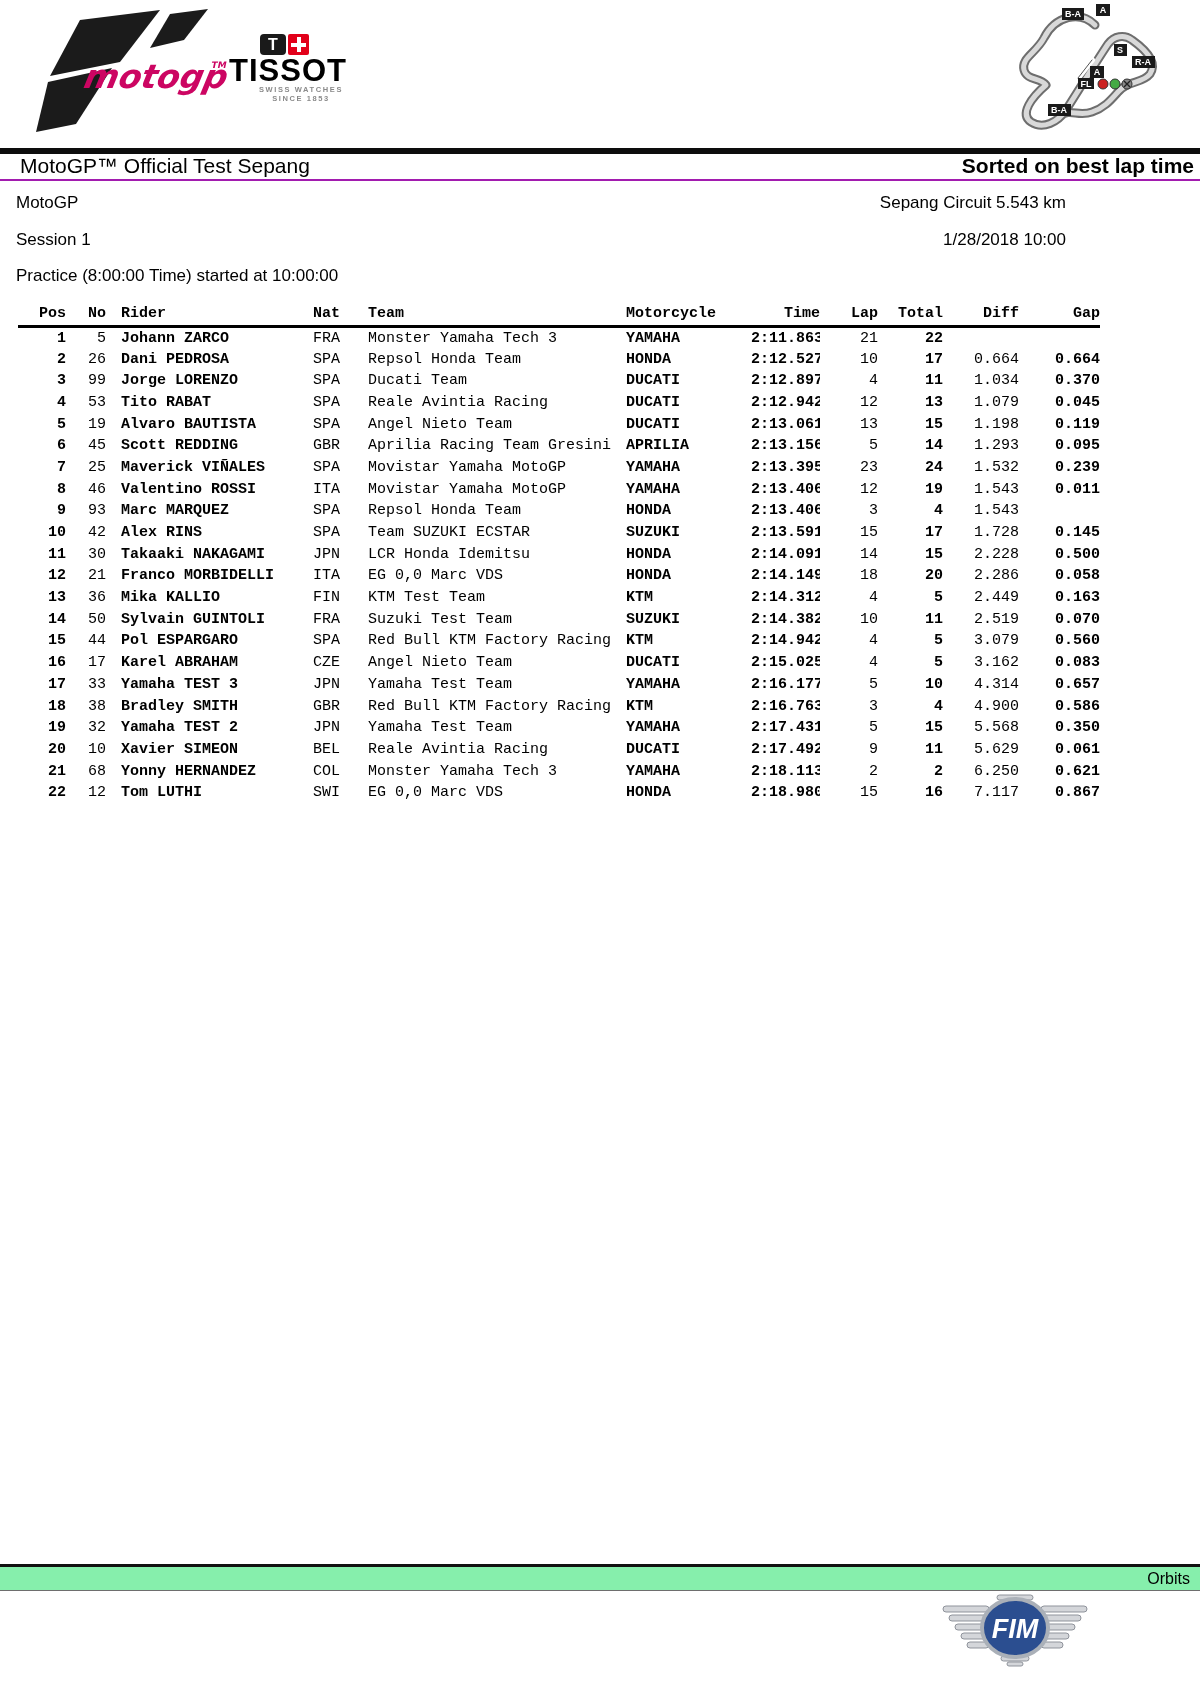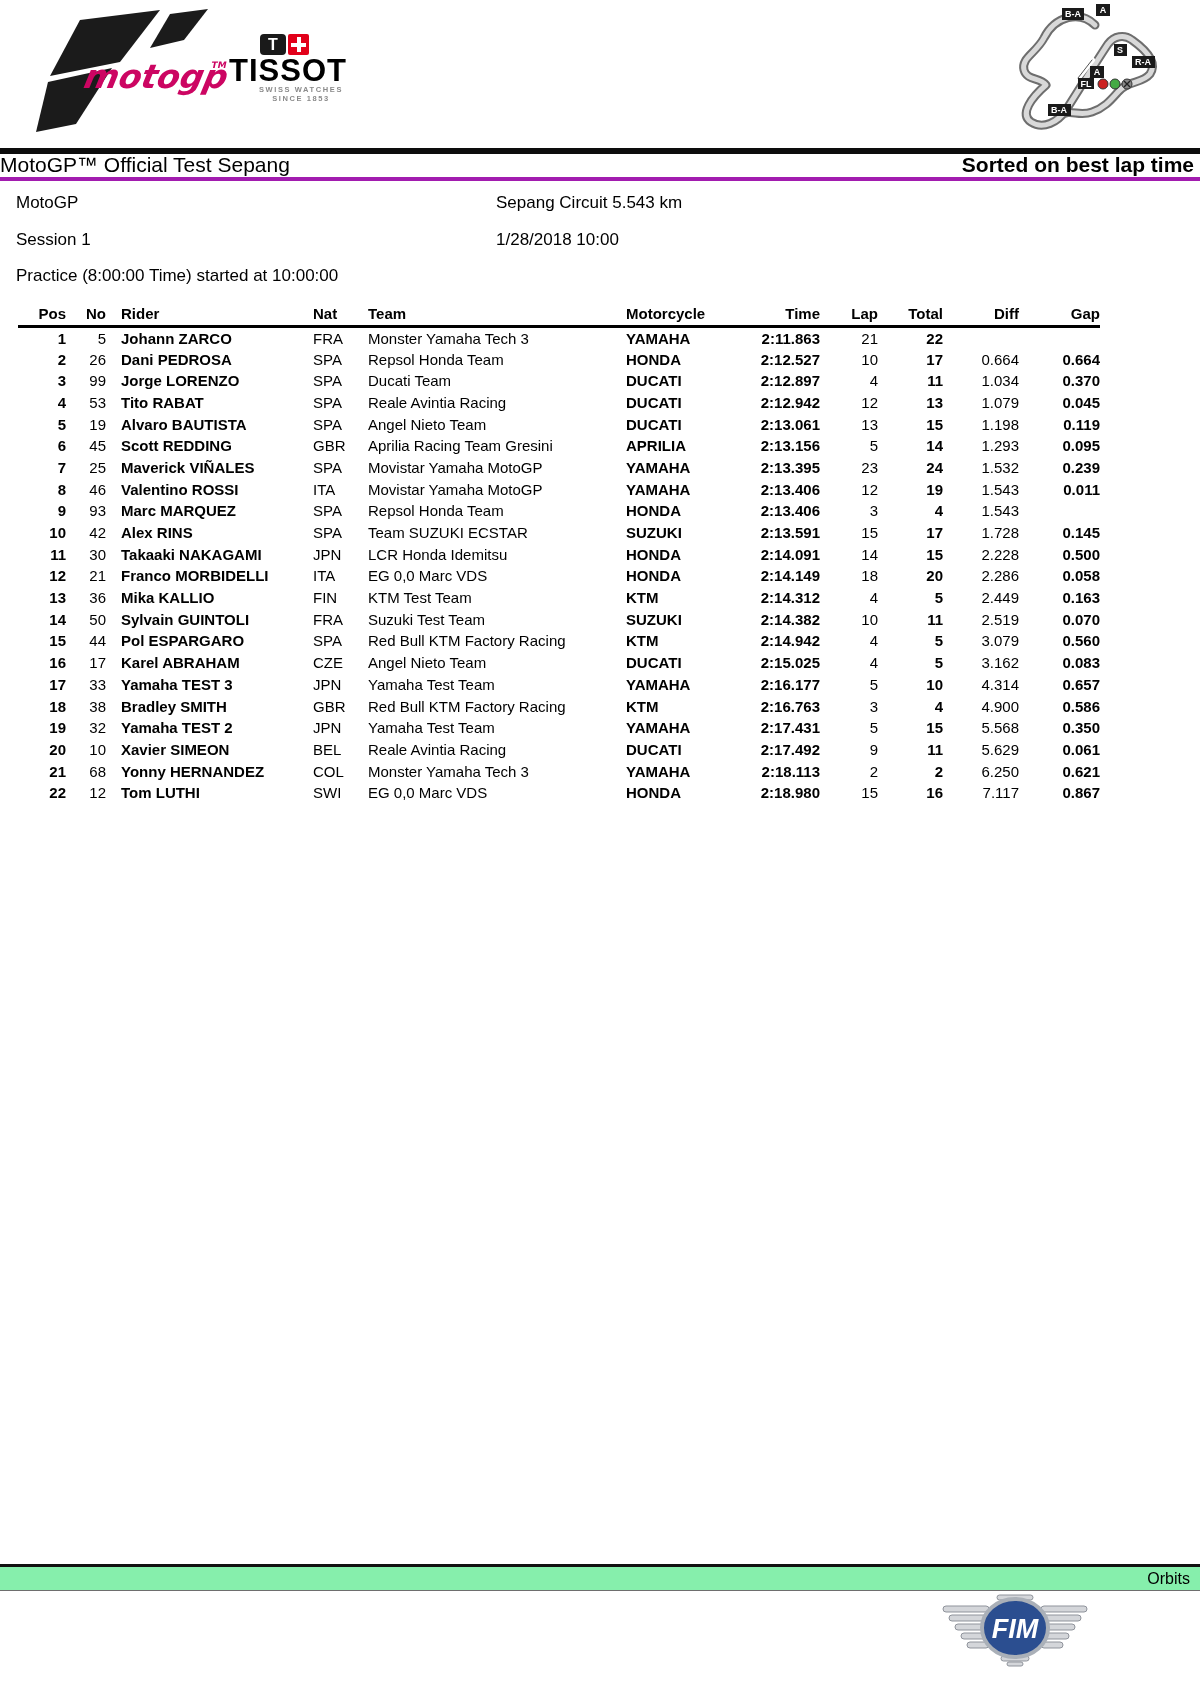--- a/index.html
+++ b/index.html
@@ -18,35 +18,35 @@
               font-weight:bold; font-size:16px; line-height:21px; text-align:center; }
   .tissot-cross { width:21px; height:21px; background:#e2001a; position:relative; border-radius:2px; }
   .tissot-cross:before, .tissot-cross:after { content:""; position:absolute; background:#fff; }
   .tissot-cross:before { left:8.5px; top:3px; width:4px; height:15px; }
   .tissot-cross:after  { top:8.5px; left:3px; height:4px; width:15px; }
   .tissot-name { font-size:31px; font-weight:bold; letter-spacing:1px; line-height:28px;text-align:right; }
   .tissot-tag { font-size:7.5px; letter-spacing:1.6px; color:#8a8a8a; font-weight:bold;margin-left:33px; }
   .trackmap { position:absolute; left:920px; top:0; }
   
   .title-band {
-    margin:0; border-top:6px solid #0d0d0d; border-bottom:4px solid #a21caf;
+    margin:0; border-top:6px solid #0d0d0d; border-bottom:2px solid #a21caf;
     display:flex; justify-content:space-between; align-items:center;
-    padding:1px 6px 2px 0; height:33px;
+    padding:1px 6px 2px 20px; height:33px;
   }
   .title-band .doc-title { font-size:21px; }
   .title-band .sort-note { font-size:21px; font-weight:bold; }
   
   .info-block { position:relative; padding-left:16px; }
   .info-line { position:relative; font-size:17px; height:20px; }
   .line-1 { margin-top:12px; }
   .line-2 { margin-top:17px; }
   .line-3 { margin-top:16px; }
-  .info-center { position:absolute; left:480px; width:570px; text-align:left; top:0; }
+  .info-center { position:absolute; left:480px; width:570px; text-align:right; top:0; }
   
-  table.results { border-collapse:collapse; table-layout:fixed; width:1082px; margin:19px 0 8px 18px; }
+  table.results { border-collapse:collapse; table-layout:fixed; width:1082px; margin:19px 0 8px 18px;font-family:Liberation Mono, monospace; }
   table.results th {
     font-size:15px; font-weight:bold; border-bottom:3px solid #000;
     padding:0 0 3px 0; white-space:nowrap;
   }
   table.results td { font-size:15px; height:21.7px; padding:0; white-space:nowrap; overflow:hidden; }
   .col-pos   { width:48px; }
   .col-no    { width:40px; }
   .col-rider { width:207px; }
   .col-nat   { width:55px; }
   .col-team  { width:258px; }

